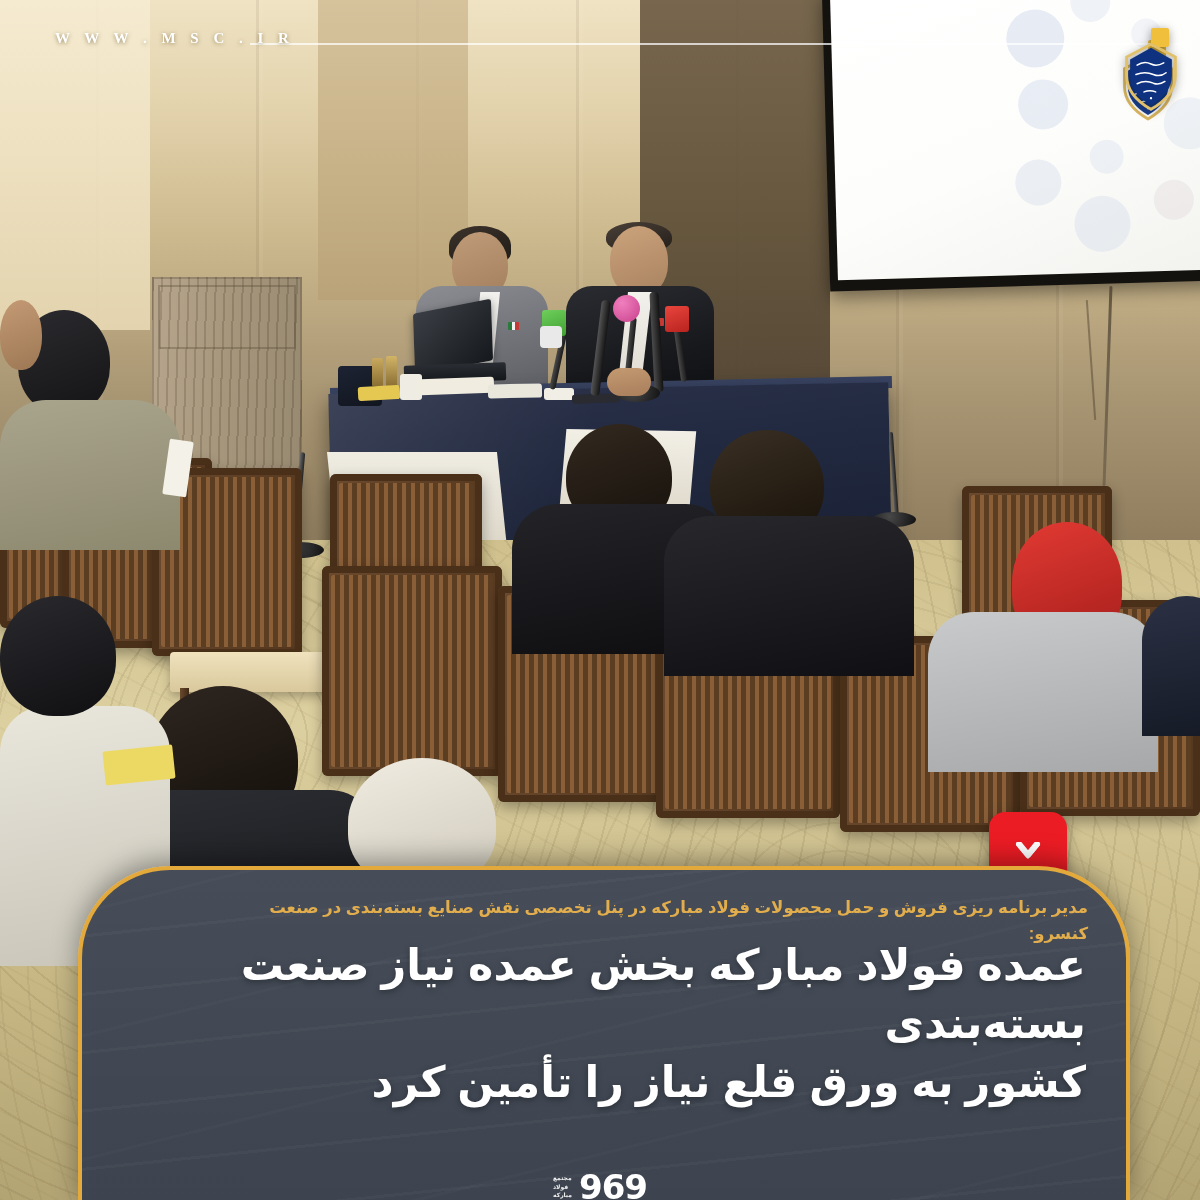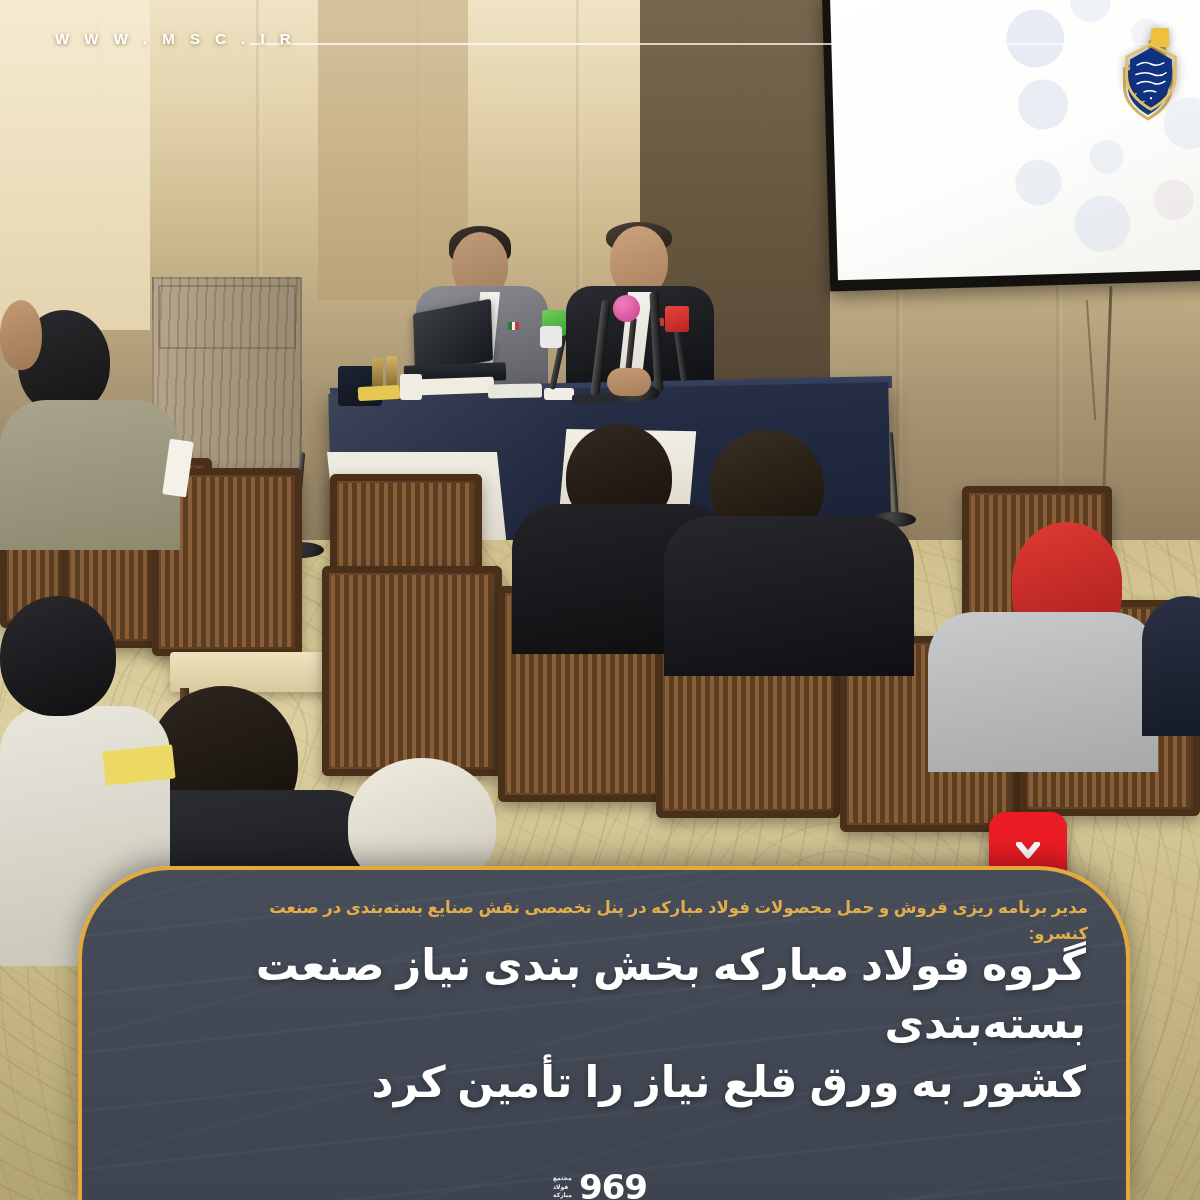--- a/index.html
+++ b/index.html
@@ -5,21 +5,21 @@
 <style>
   html,body{margin:0;padding:0;}
   body{
     width:1200px;height:1200px;overflow:hidden;
     background:#1b1712;
     font-family:"Liberation Sans","DejaVu Sans",sans-serif;
   }
   #stage{position:relative;width:1200px;height:1200px;overflow:hidden;}
 
   
-  .photo{position:absolute;inset:0;overflow:hidden;background:#6b5a45;}
+  .photo{position:absolute;inset:0;overflow:hidden;background:#6b5a45;font-family:Liberation Serif, serif;}
 
   
   .wall-far{position:absolute;left:0;top:0;width:1200px;height:560px;
     background:
       linear-gradient(180deg,#efe3c4 0%,#e4d4ae 18%,#cdb98e 42%,#a99673 70%,#8c7a5c 100%);
   }
   
   .wall-seams{position:absolute;left:0;top:0;width:1200px;height:560px;
     background:
       repeating-linear-gradient(90deg,
@@ -447,21 +447,21 @@
     </span>
   </div>
 
   <div class="card">
     <div class="card-streaks"></div>
     <div class="card-streaks2"></div>
 
     <div class="kicker">مدیر برنامه ریزی فروش و حمل محصولات فولاد مبارکه در پنل تخصصی نقش صنایع بسته‌بندی در صنعت کنسرو:</div>
 
     <div class="headline">
-      <div>گروه فولاد مبارکه بخش بندی نیاز صنعت بسته‌بندی</div>
+      <div>عمده فولاد مبارکه بخش عمده نیاز صنعت بسته‌بندی</div>
       <div>کشور به ورق قلع نیاز را تأمین کرد</div>
     </div>
   </div>
 
   <div class="brand">
     <span class="mark">969</span>
     <span class="sub">
       <span>مجتمع</span>
       <span>فولاد</span>
       <span>مبارکه</span>

